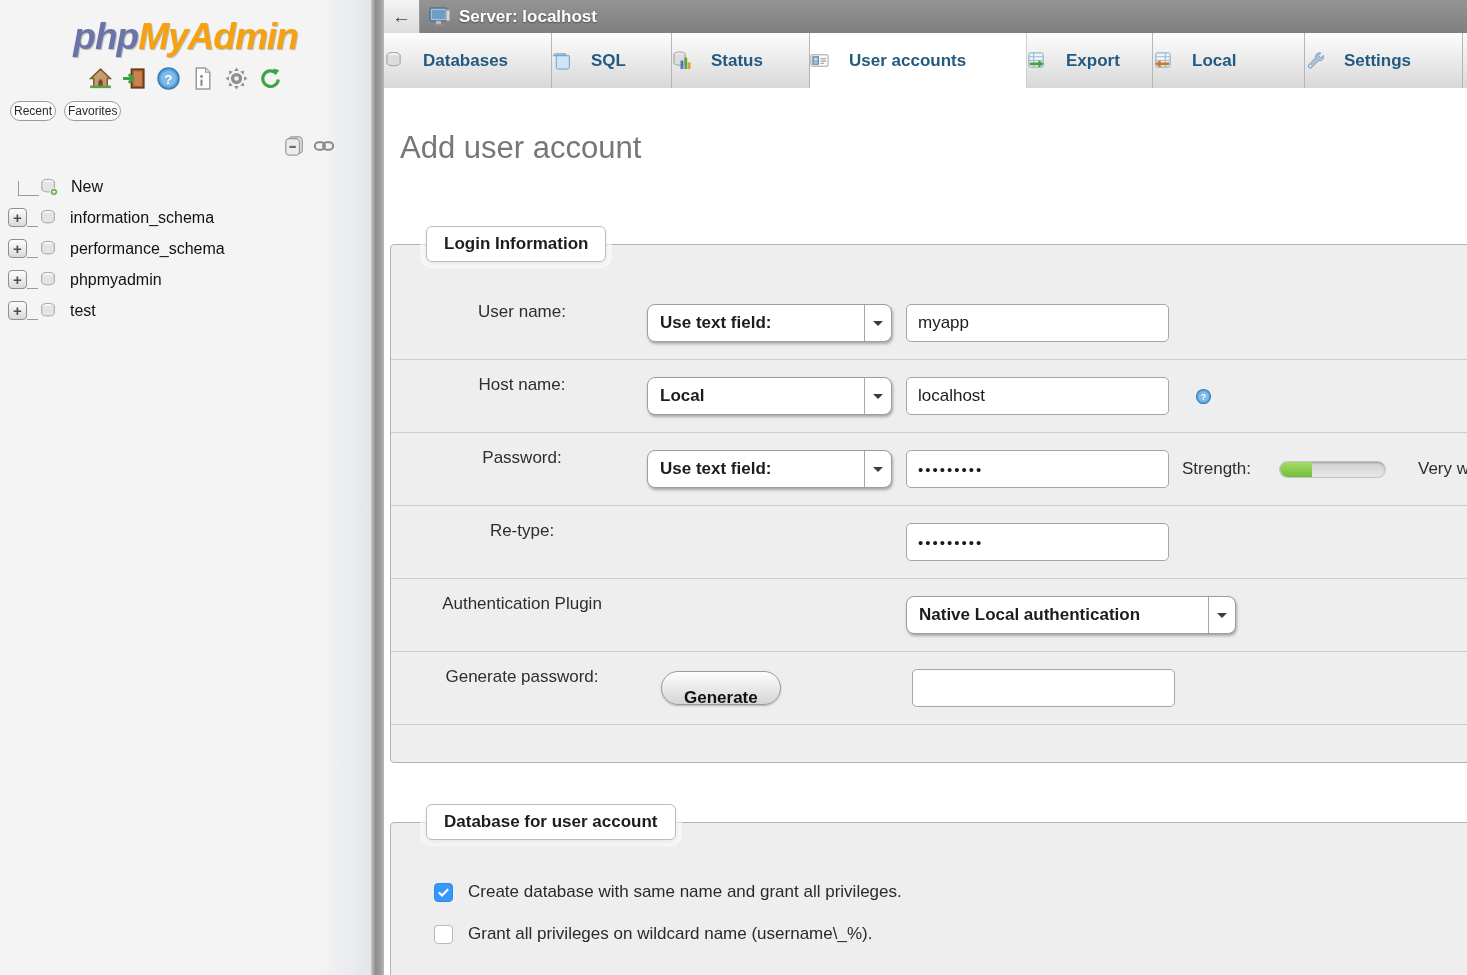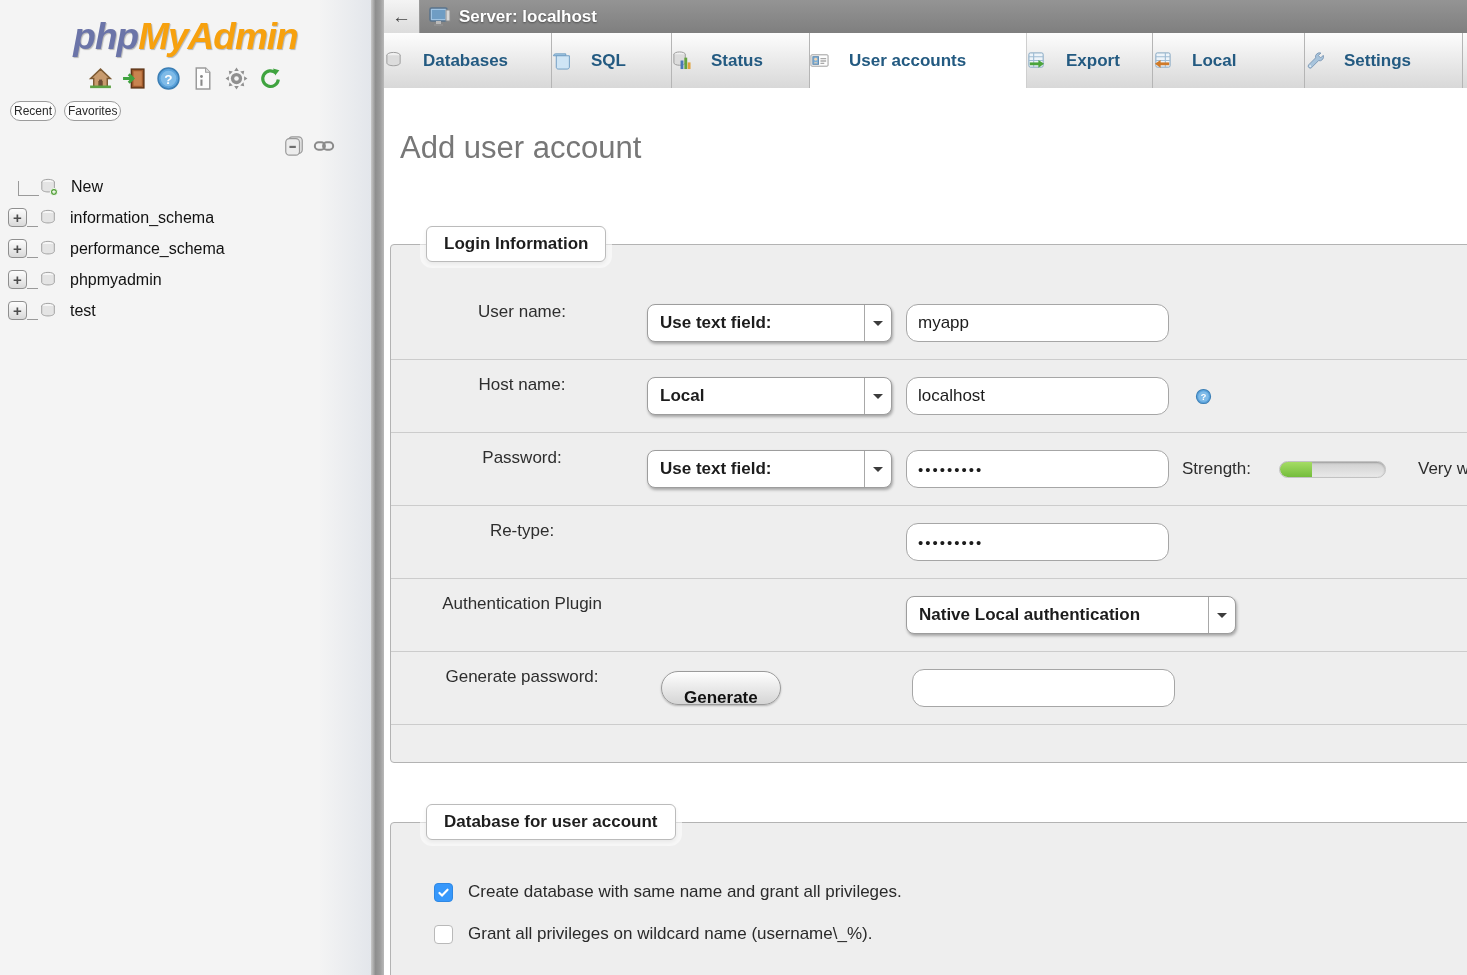--- a/index.html
+++ b/index.html
@@ -77,21 +77,21 @@
             padding-top:15px; }
 
   .pma-select { position:relative; width:245px; height:38px; margin-left:19px; background:#fff;
                 border:1px solid #9d9d9d; border-radius:8px; box-shadow:1px 2px 3px rgba(0,0,0,.3);
                 display:flex; align-items:center; padding-left:12px; font-size:17px; color:#1c1c1c;
                 cursor:pointer; flex:none;font-weight:bold; }
   .arrow-box { position:absolute; right:0; top:0; bottom:0; width:27px; border-left:1px solid #a8a8a8;
                display:flex; align-items:center; justify-content:center; }
   .arrow-box::after { content:""; border:5px solid transparent; border-top-color:#3c3c3c; margin-top:6px; }
 
-  .pma-input { height:38px; width:263px; margin-left:14px; border:1px solid #a6a6a6; border-radius:12px;
+  .pma-input { height:38px; width:263px; margin-left:14px; border:1px solid #a6a6a6; border-radius:5px;
                background:#fff; font-size:17px; color:#1c1c1c; padding:0 11px;
                font-family:"Liberation Sans",sans-serif; flex:none; }
   .dots { letter-spacing:2px; font-size:15px; }
 
   .help-ico { margin-left:26px; flex:none; width:17px; height:17px; }
 
   .strength-wrap { display:flex; align-items:center; margin-left:13px; flex:none;gap:24px; }
   .strength-label { font-size:17px; color:#2e2e2e; }
   .meter { width:107px; height:17px; margin-left:4px; border-radius:9px;
            background:linear-gradient(#cfcfcf,#e9e9e9); border:1px solid #c2c2c2;

